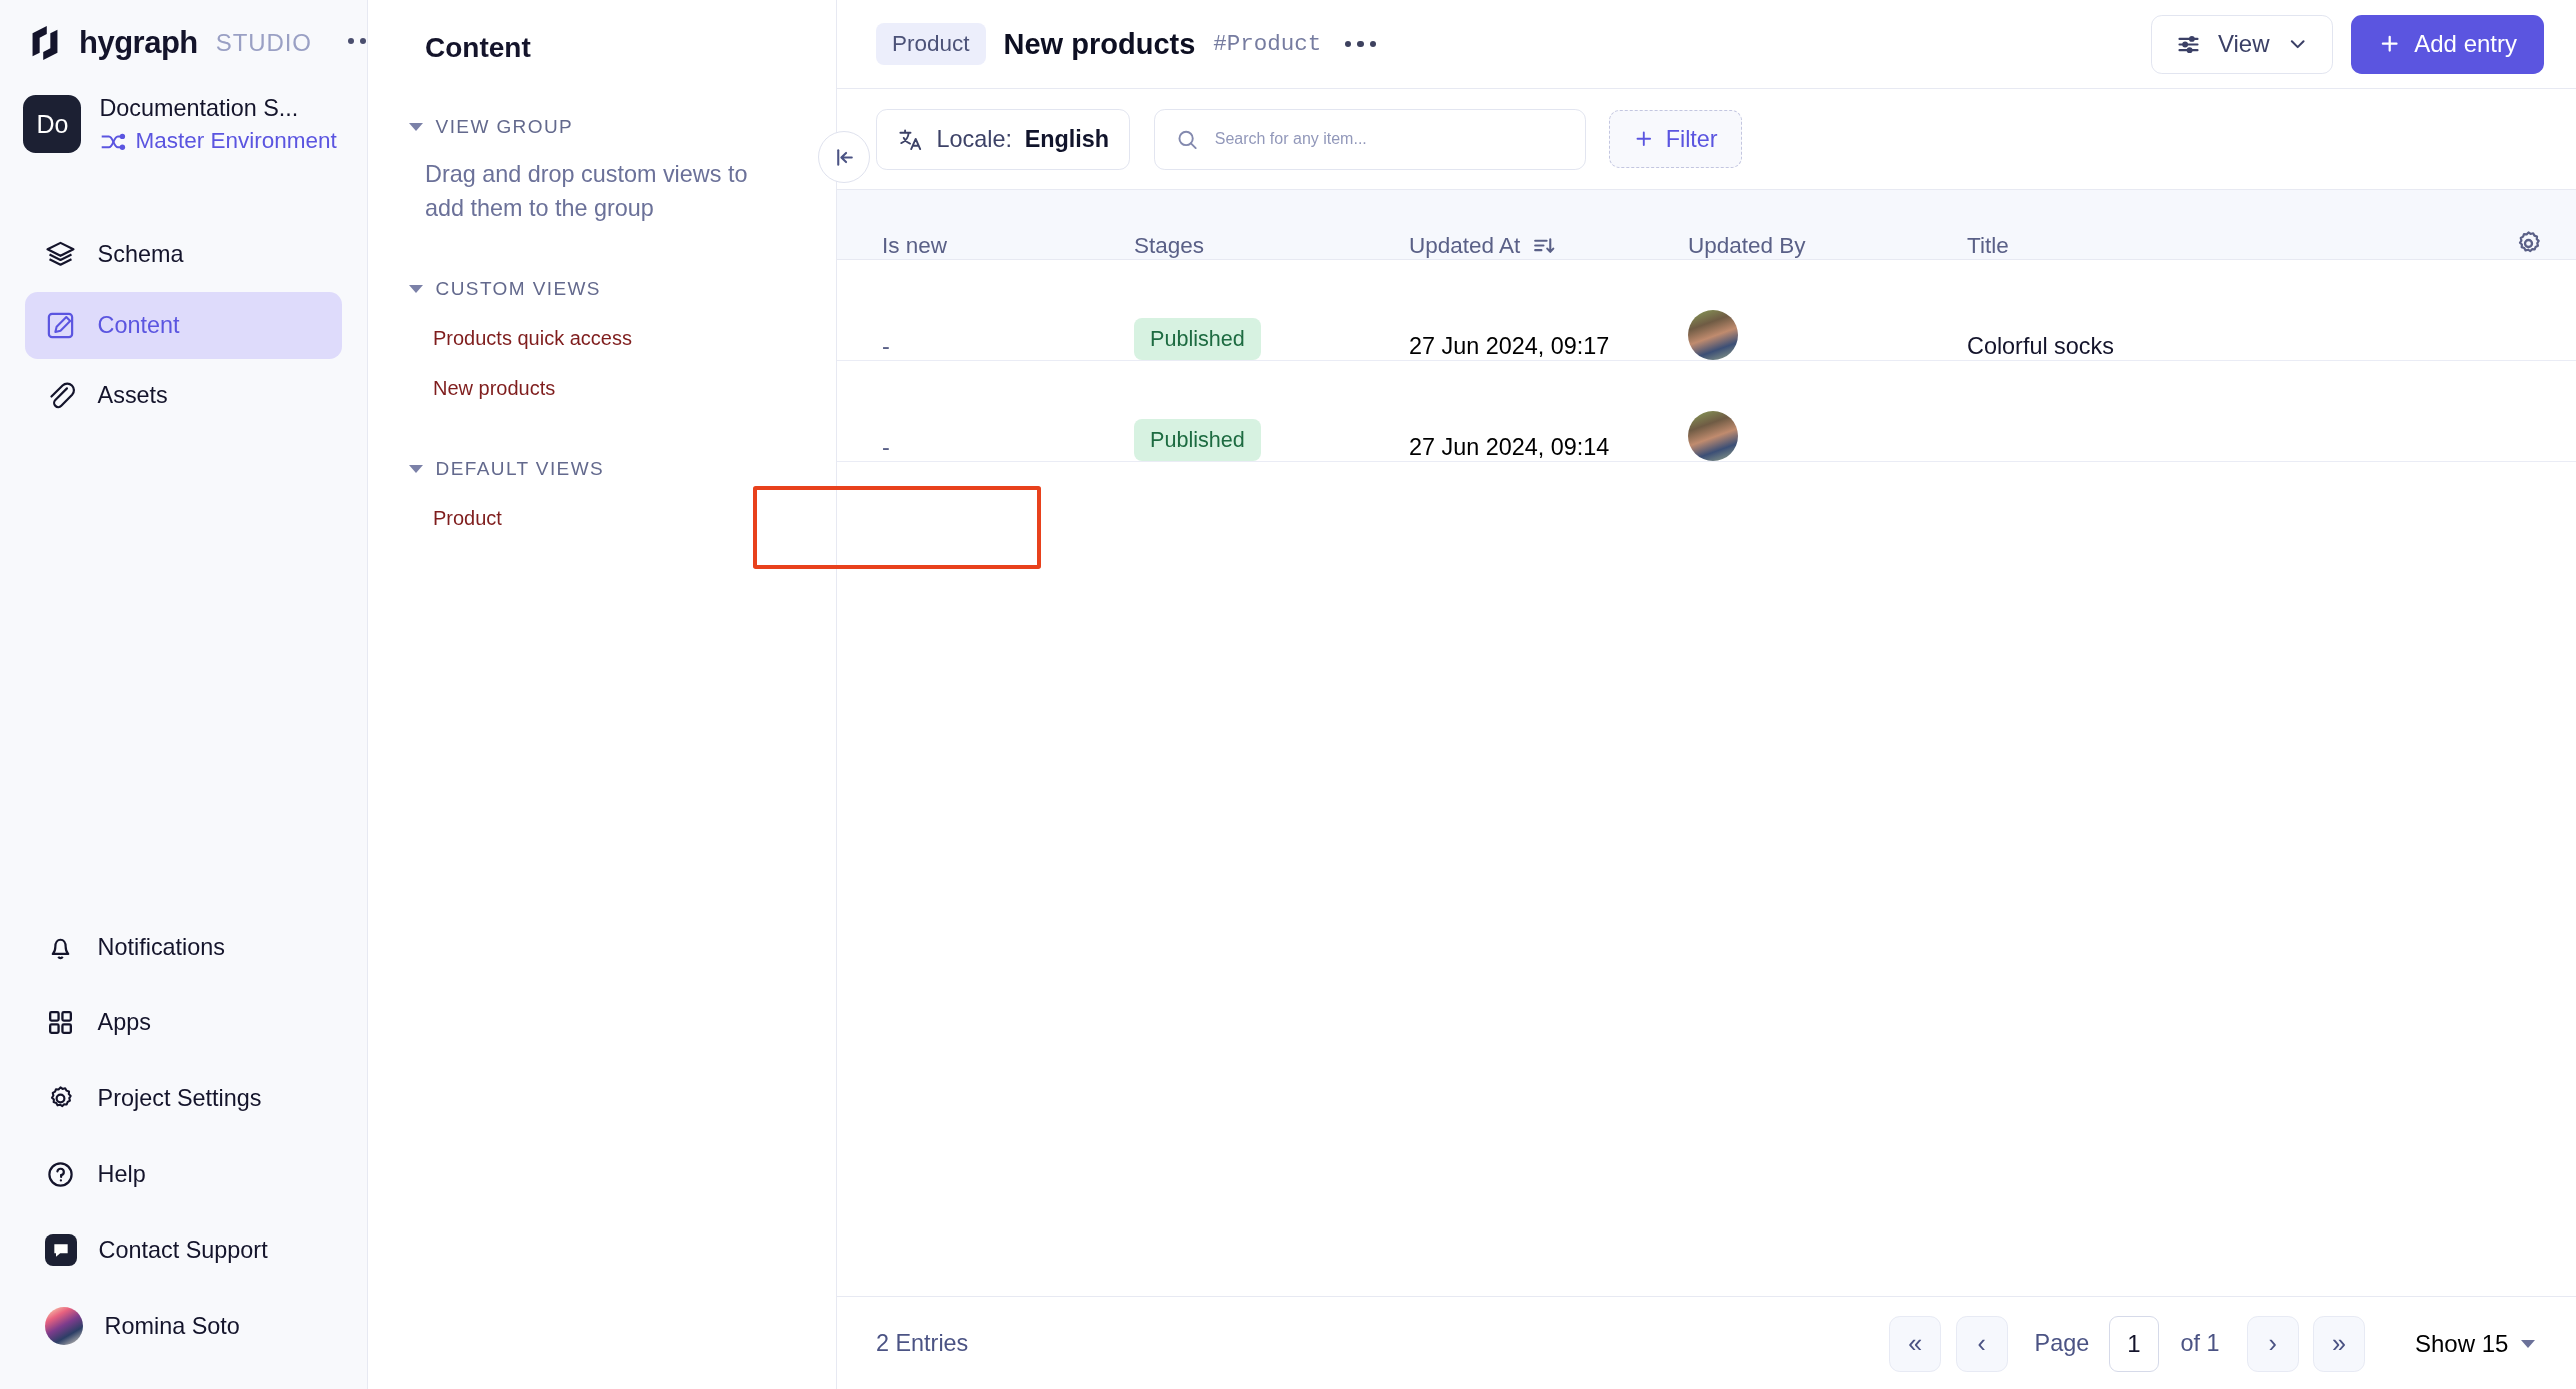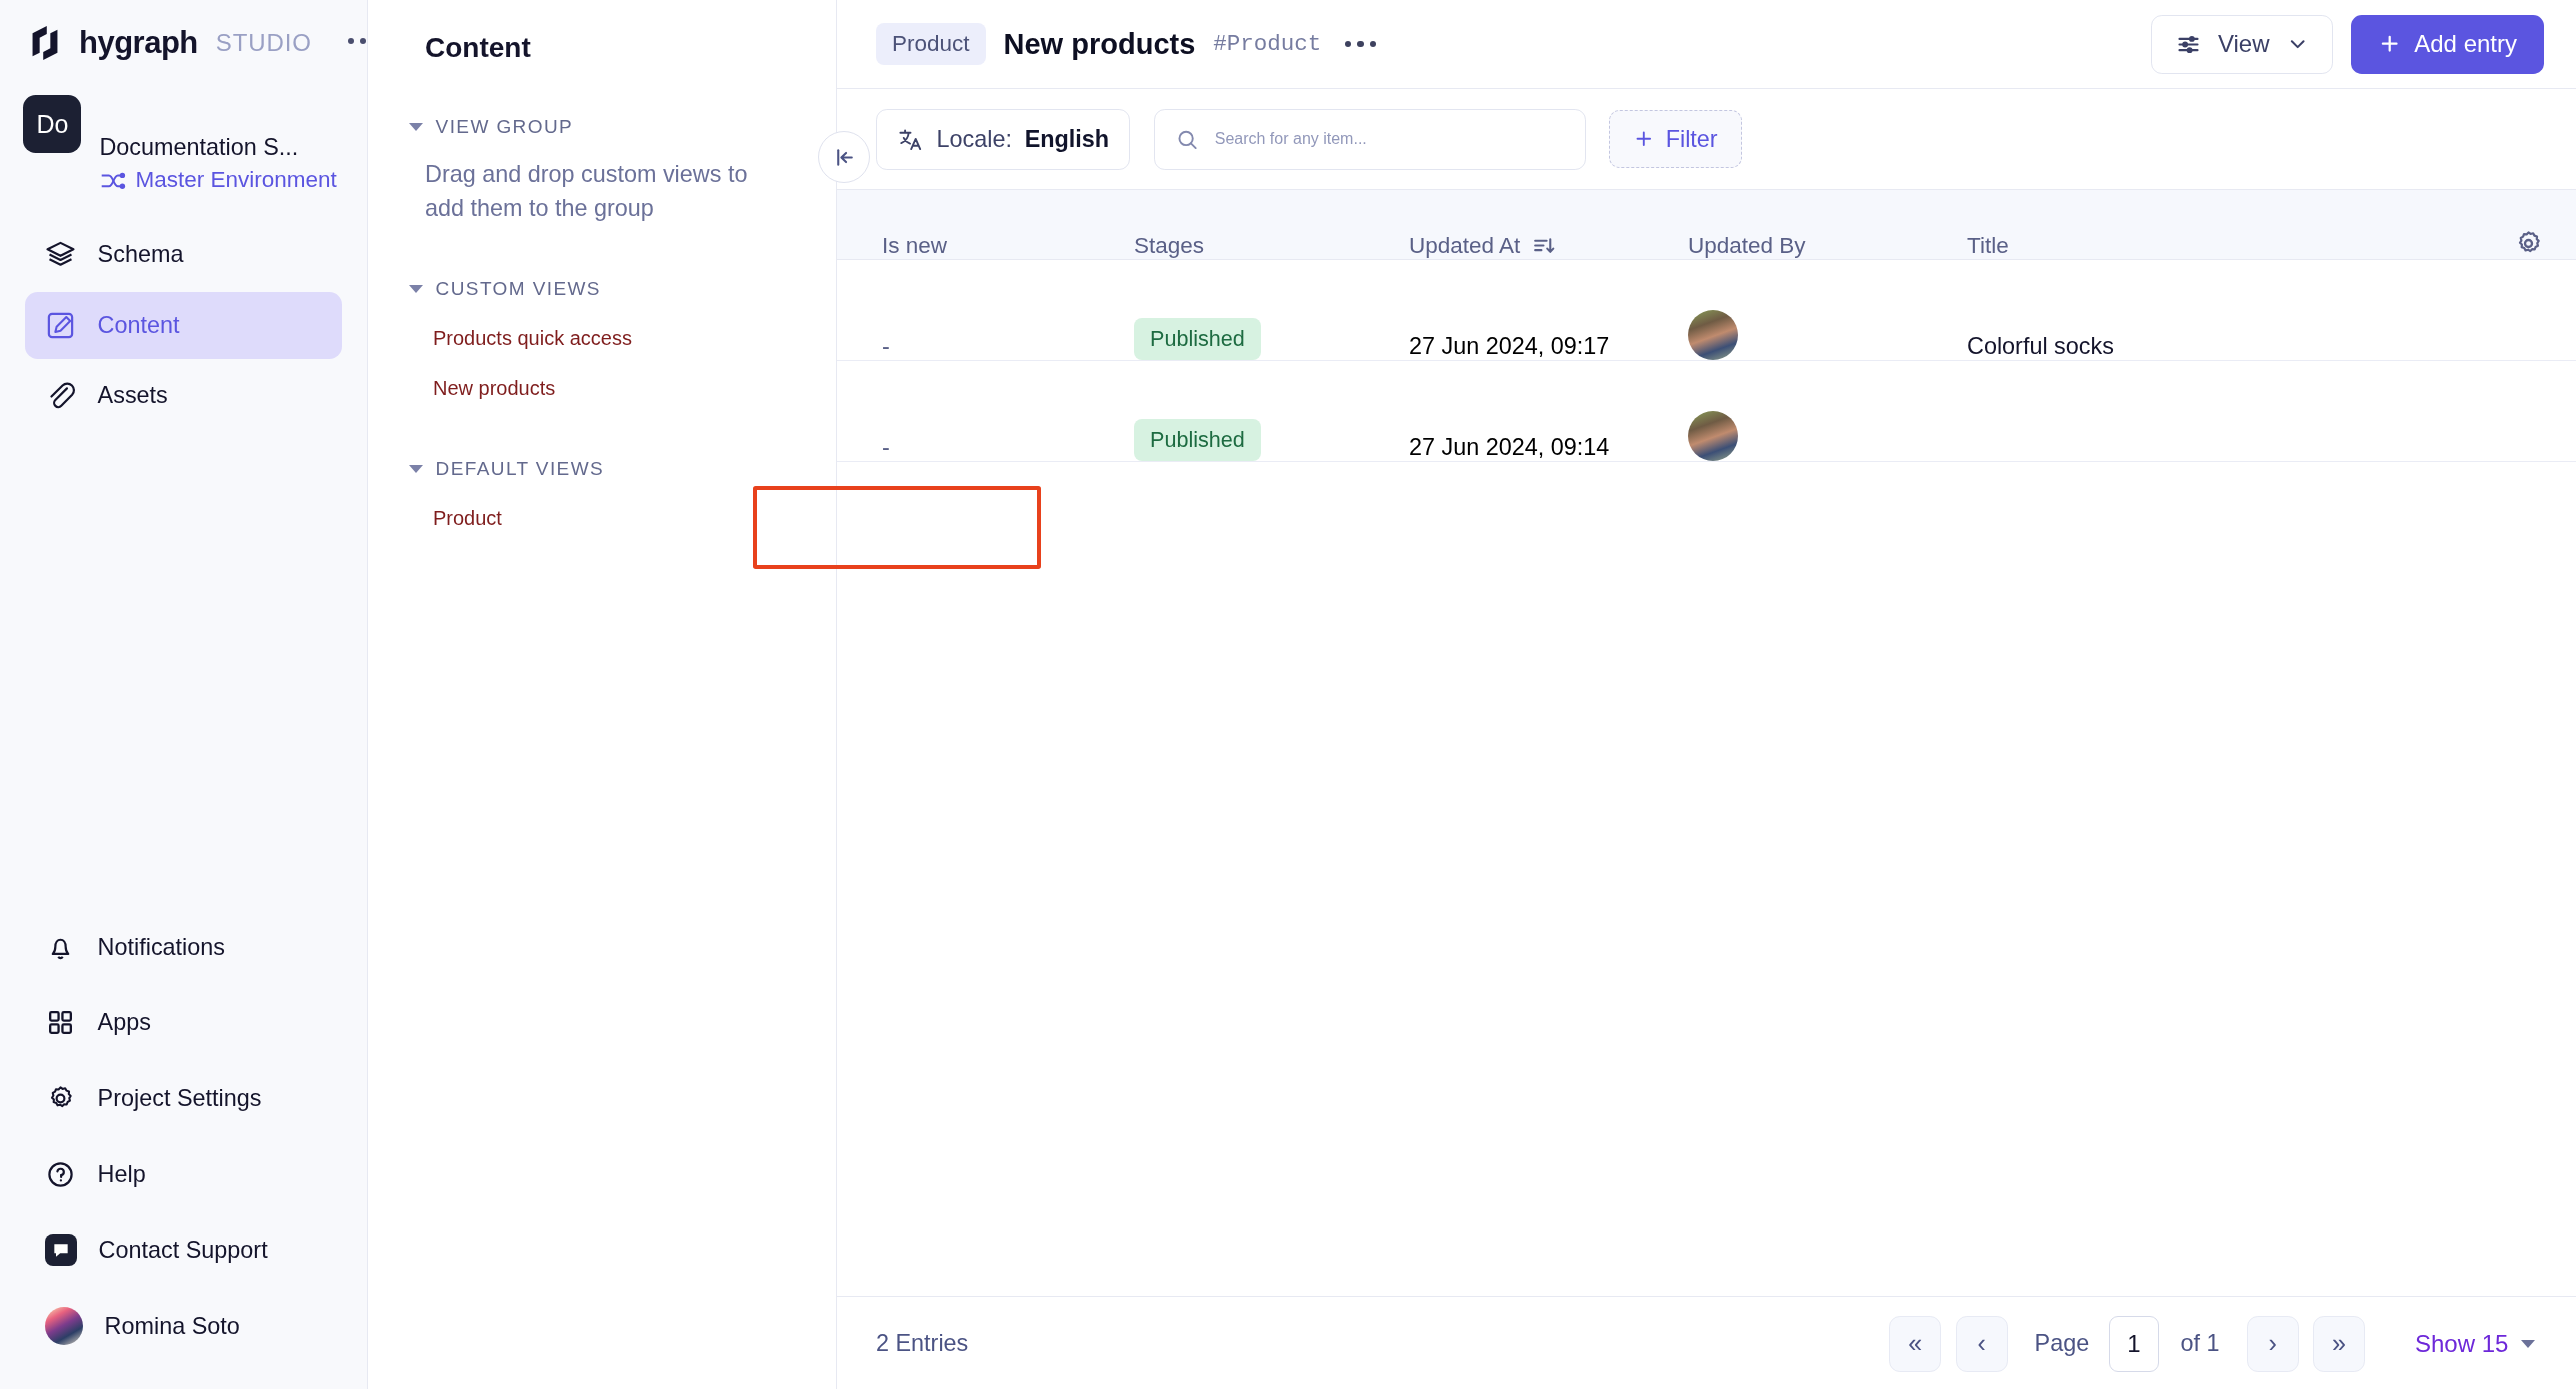--- a/index.html
+++ b/index.html
@@ -41,21 +41,21 @@
     display: flex; align-items: flex-start; gap: 18px;
     padding: 0 23.4px; height: 99px; margin-top: 9px;
   }
   .projavatar {
     width: 58px; height: 58px; border-radius: 12.6px;
     background: #1c2033; color: #fff;
     display: flex; align-items: center; justify-content: center;
     font-size: 25px; flex: none;
   }
   .projmeta { display: flex; flex-direction: column; gap: 6.3px; }
-  .projname { font-size: 23.4px; color: #14142b; margin-top: 39px; }
+  .projname { font-size: 23.4px; color: #14142b; }
   .envrow { display: flex; align-items: center; gap: 9px; }
   .envname { font-size: 22.5px; color: #5b55e0; }
 
   .navlist { margin-top: 27px; padding: 0 25px; display: flex; flex-direction: column; gap: 3.6px; }
   .navitem {
     display: flex; align-items: center; gap: 21.6px;
     height: 67px; padding-left: 20px; border-radius: 12.6px;
     color: #14142b; font-size: 23.4px; cursor: pointer;
   }
   .navitem.active { background: #dedbfb; color: #5b55e0; }
@@ -207,21 +207,21 @@
   }
   .pglabel { font-size: 23.4px; color: #4b5384; margin: 0 5.4px 0 12.6px; }
   .pginput {
     width: 50px; height: 56px; border: 1.8px solid #d6dae9; border-radius: 9px;
     text-align: center; font-size: 24px; color: #14142b; background:#fff;
     font-family: "Liberation Sans", sans-serif; outline: none;
   }
   .pgof { font-size: 23.4px; color: #4b5384; margin: 0 12.6px 0 7.2px; }
   .showsel {
     display: flex; align-items: center; gap: 12.6px;
-    font-size: 24px; color: #6d28d9; cursor: pointer; margin-left: 50px;
+    font-size: 24px; color: #000000; cursor: pointer; margin-left: 50px;
   }
   .tiny-caret { width:0;height:0;border-left:7.2px solid transparent;border-right:7.2px solid transparent;border-top:8px solid #6b7199; display:block;}
 </style>
 </head>
 <body>
 
 <div class="app">
 
   <nav class="leftnav">
 

